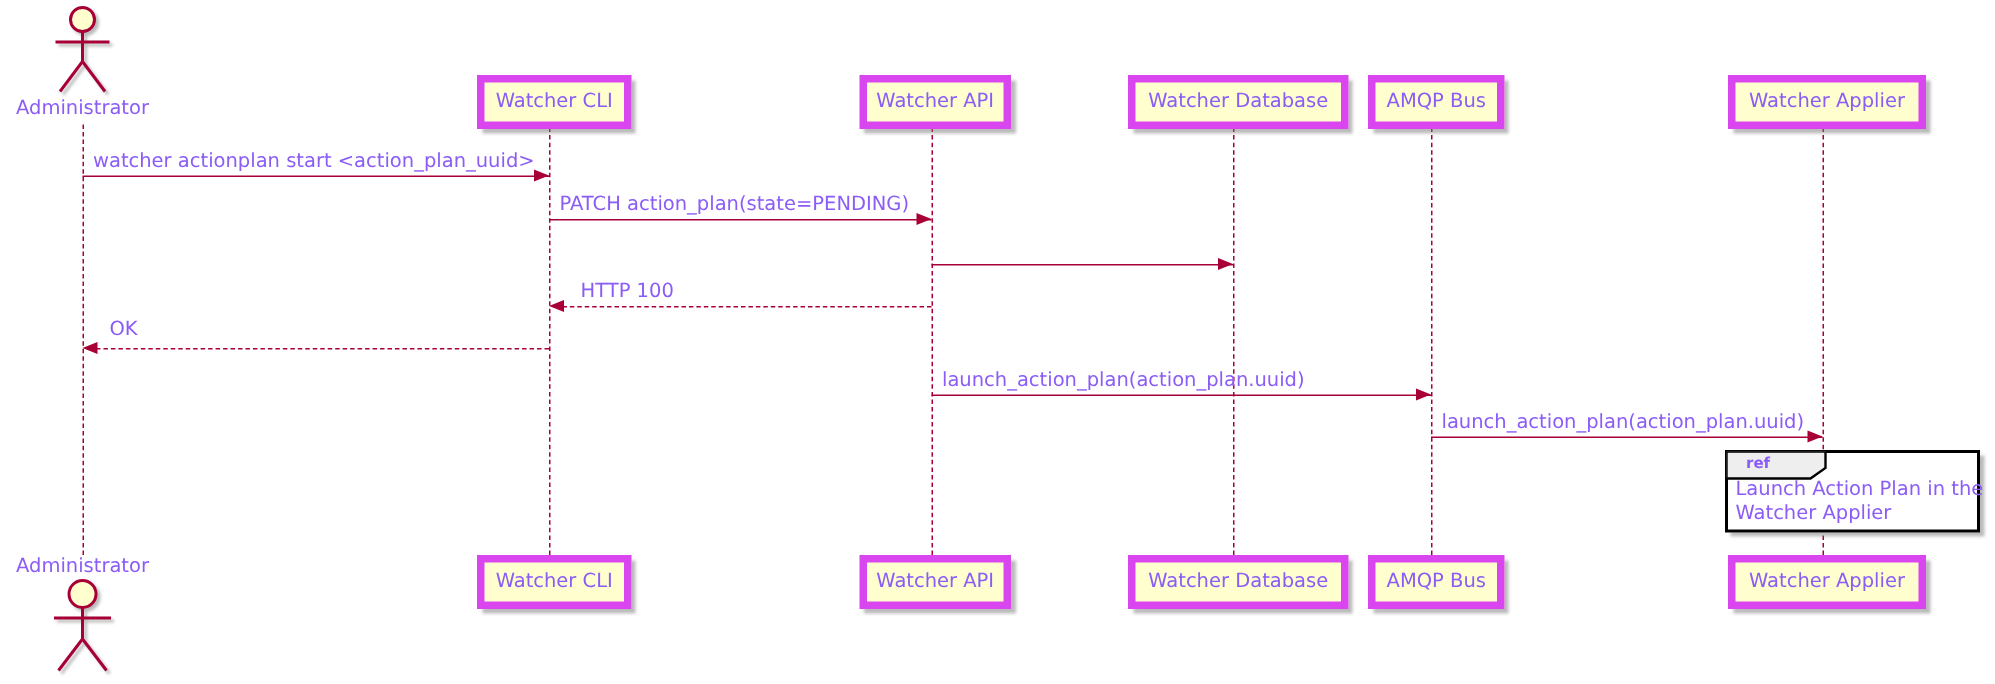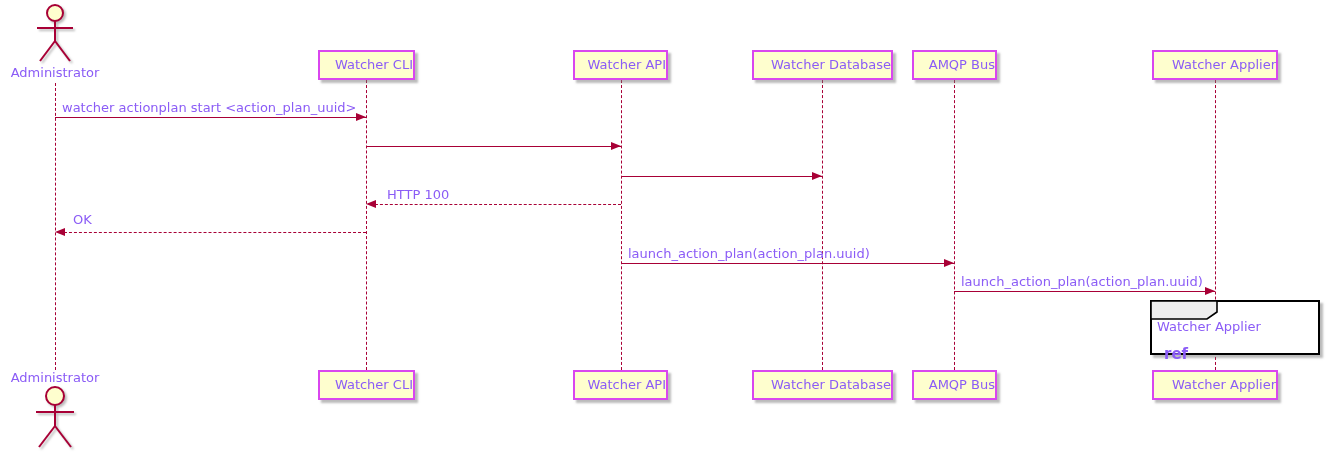--- a/index.html
+++ b/index.html
@@ -2,38 +2,38 @@
 <html><head>
 <meta charset="utf-8">
 <style>
   html,body{margin:0;padding:0;background:#FFFFFF;}
   .canvas{
     position:relative;width:1330px;height:456px;background:#FFFFFF;overflow:hidden;
     font-family:"DejaVu Sans","Liberation Sans",sans-serif;font-size:13px;color:#8b5cf6;
   }
   .lifeline{position:absolute;width:0;border-left:1px dashed #A80036;}
   .pbox{
-    position:absolute;height:26px;background:#FEFECE;border:2px solid #d946ef;
-    text-align:right;line-height:26px;white-space:nowrap;
+    position:absolute;height:26px;background:#FEFECE;border:5px solid #d946ef;
+    text-align:center;line-height:26px;white-space:nowrap;
     box-shadow:3px 3px 2px rgba(120,120,120,0.5);
   }
   .msg-label{position:absolute;white-space:nowrap;height:15px;line-height:15px;}
   .msg-line{position:absolute;height:0;}
   .msg-line.solid{border-top:1px solid #A80036;}
   .msg-line.dashed{border-top:1px dashed #A80036;}
   .arrow-right{position:absolute;width:0;height:0;border-top:4px solid transparent;border-bottom:4px solid transparent;border-left:10px solid #A80036;}
   .arrow-left{position:absolute;width:0;height:0;border-top:4px solid transparent;border-bottom:4px solid transparent;border-right:10px solid #A80036;}
   .actor-label{position:absolute;white-space:nowrap;transform:translateX(-50%);}
   .actor-svg{position:absolute;filter:drop-shadow(2px 2px 1px rgba(120,120,120,0.5));}
   .ref-box{
     position:absolute;background:#FFFFFF;border:2px solid #000;
     box-shadow:3px 3px 2px rgba(120,120,120,0.5);
   }
   .ref-header-shape{position:absolute;left:-1px;top:-1px;}
-  .ref-keyword{position:absolute;left:12px;top:0px;font-weight:bold;font-size:15px;line-height:15px;margin-top:45px;}
+  .ref-keyword{position:absolute;left:12px;top:0px;font-weight:bold;font-size:10px;line-height:15px;}
   .ref-body{position:absolute;left:5px;top:17px;line-height:16px;white-space:nowrap;}
 </style>
 </head>
 <body>
 
 <div class="canvas">
 
   <div class="lifeline" style="left:55px;top:83px;height:287px"></div>
   <div class="lifeline" style="left:366px;top:80px;height:290px"></div>
   <div class="lifeline" style="left:621px;top:80px;height:290px"></div>
@@ -53,20 +53,21 @@
   <div class="pbox" style="left:318px;top:50px;width:93px">Watcher CLI</div>
   <div class="pbox" style="left:573px;top:50px;width:91px">Watcher API</div>
   <div class="pbox" style="left:752px;top:50px;width:137px">Watcher Database</div>
   <div class="pbox" style="left:912px;top:50px;width:81px">AMQP Bus</div>
   <div class="pbox" style="left:1152px;top:50px;width:122px">Watcher Applier</div>
 
   <div class="msg-label" style="left:62px;top:100px">watcher actionplan start &lt;action_plan_uuid&gt;</div>
   <div class="msg-line solid" style="left:55px;top:117px;width:311px"></div>
   <div class="arrow-right" style="left:356px;top:113px"></div>
 
+  <div class="msg-label" style="left:373px;top:129px">PATCH action_plan(state=PENDING)</div>
   <div class="msg-line solid" style="left:366px;top:146px;width:255px"></div>
   <div class="arrow-right" style="left:611px;top:142px"></div>
 
   <div class="msg-line solid" style="left:621px;top:176px;width:201px"></div>
   <div class="arrow-right" style="left:812px;top:172px"></div>
 
   <div class="msg-label" style="left:387px;top:187px">HTTP 100</div>
   <div class="msg-line dashed" style="left:370px;top:204px;width:251px"></div>
   <div class="arrow-left" style="left:366px;top:200px"></div>
 
@@ -81,20 +82,21 @@
   <div class="msg-label" style="left:961px;top:274px">launch_action_plan(action_plan.uuid)</div>
   <div class="msg-line solid" style="left:954px;top:291px;width:261px"></div>
   <div class="arrow-right" style="left:1205px;top:287px"></div>
 
   <div class="ref-box" style="left:1150px;top:300px;width:166px;height:51px">
     <svg class="ref-header-shape" width="68" height="19" viewBox="0 0 68 19">
       <path d="M0,0 H66 V11 L56,18 H0 Z" fill="#EEEEEE" stroke="#000" stroke-width="1.6"></path>
     </svg>
     <div class="ref-keyword">ref</div>
     <div class="ref-body">
+      <div>Launch Action Plan in the</div>
       <div>Watcher Applier</div>
     </div>
   </div>
 
   <div class="pbox" style="left:318px;top:370px;width:93px">Watcher CLI</div>
   <div class="pbox" style="left:573px;top:370px;width:91px">Watcher API</div>
   <div class="pbox" style="left:752px;top:370px;width:137px">Watcher Database</div>
   <div class="pbox" style="left:912px;top:370px;width:81px">AMQP Bus</div>
   <div class="pbox" style="left:1152px;top:370px;width:122px">Watcher Applier</div>
 

